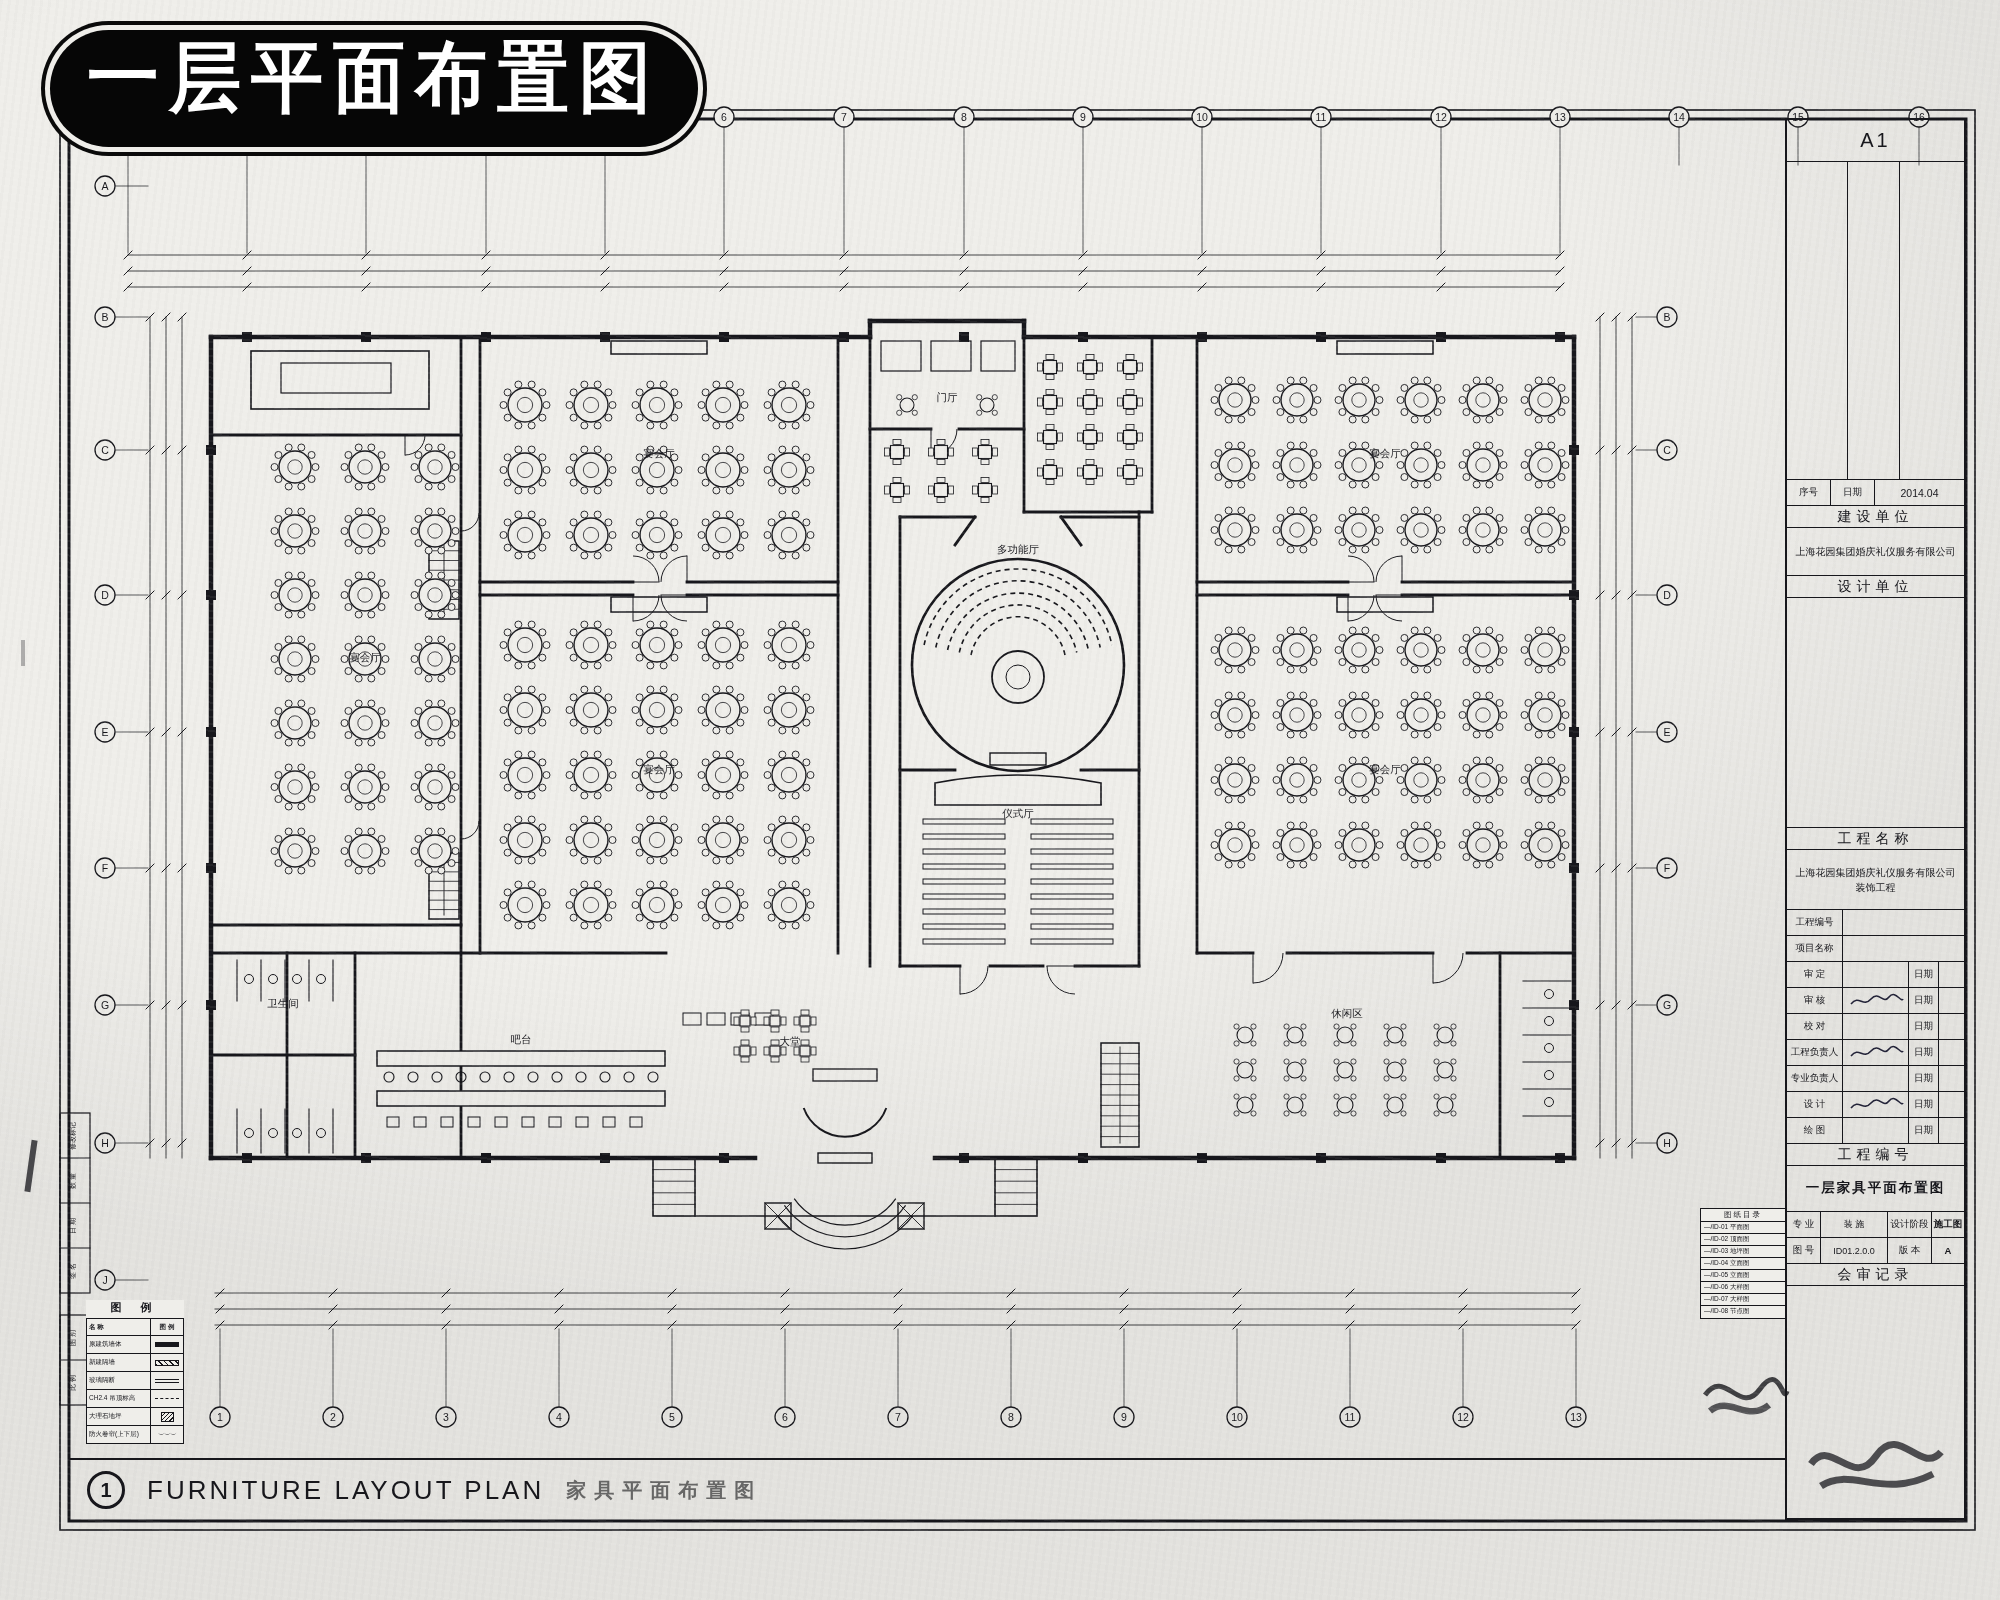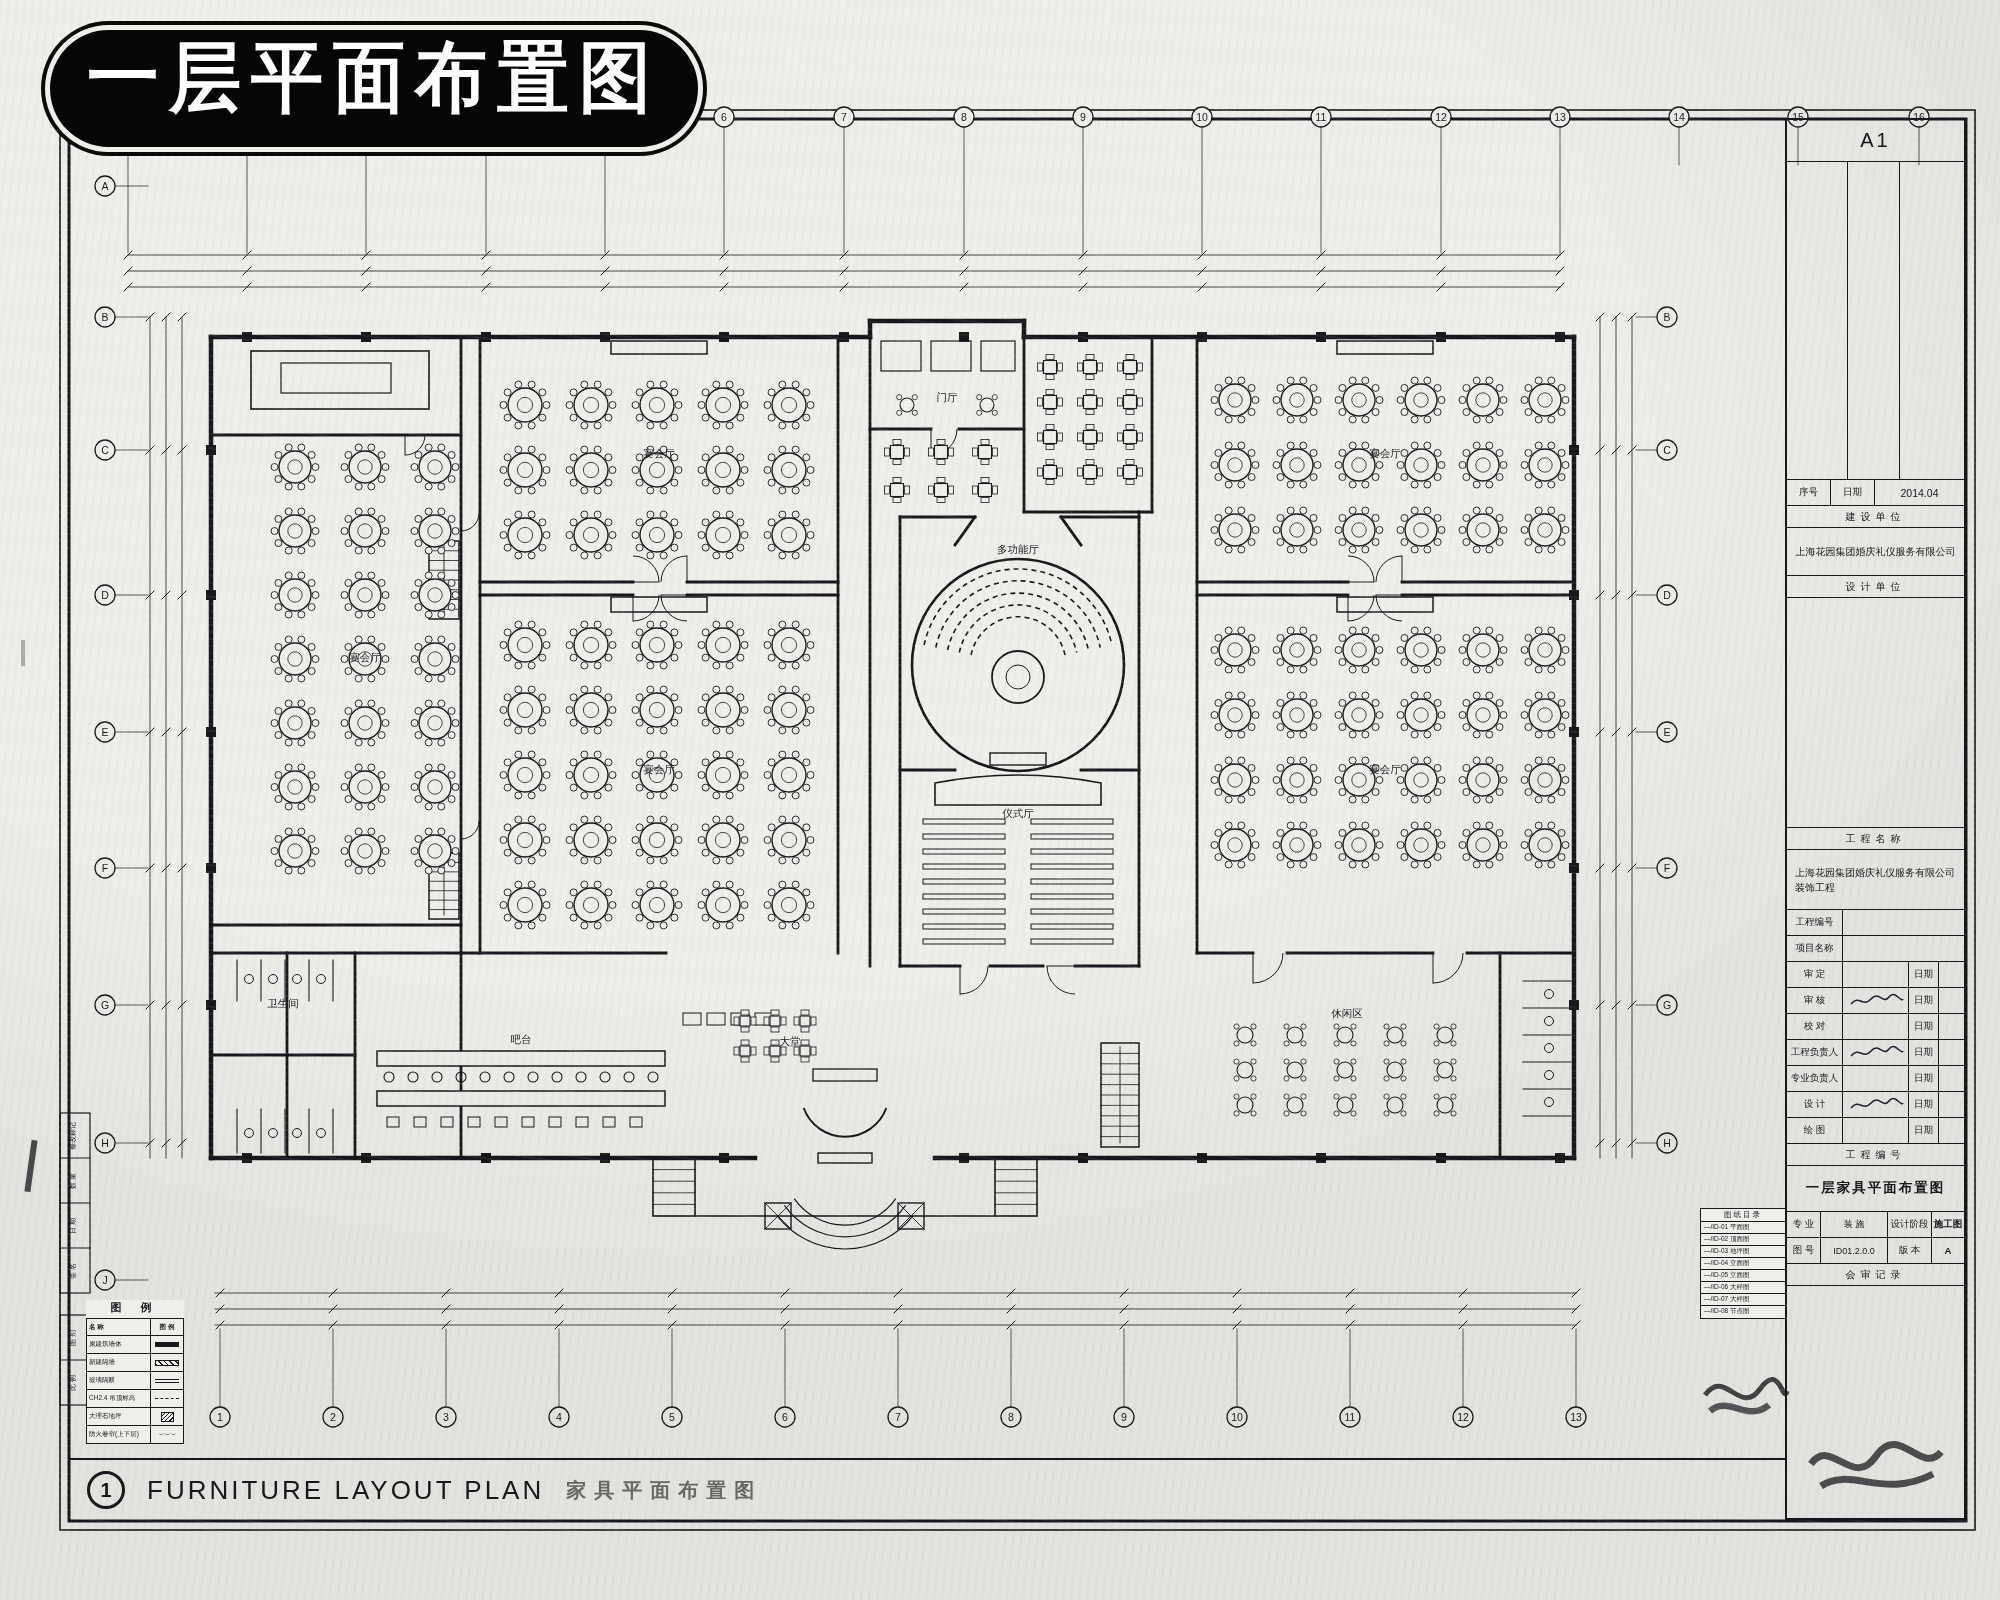--- a/index.html
+++ b/index.html
@@ -22,22 +22,22 @@
     border:2.5px solid #17171c;display:flex;flex-direction:column;z-index:10;font-size:10px}
   #title-block .bb{border-bottom:1.2px solid #17171c}
   .tb-a1{height:42px;display:flex;align-items:center;justify-content:center;font-size:20px;letter-spacing:3px}
   .tb-strip{height:318px;position:relative}
   .tb-strip i{position:absolute;top:0;bottom:0;width:1.2px;background:#17171c}
   .tb-strip i:first-child{left:60px}.tb-strip i:last-child{left:112px}
   .tb-kv{display:flex;height:26px;align-items:stretch}
   .tb-kv .lbl{flex:0 0 44px;border-right:1.2px solid #17171c;display:flex;align-items:center;justify-content:center;font-size:9.5px}
   .tb-kv .lbl.w56{flex-basis:56px}
   .tb-kv .val{flex:1;display:flex;align-items:center;justify-content:center;font-size:10.5px}
-  .tb-label{height:22px;display:flex;align-items:center;justify-content:center;font-size:10px;letter-spacing:5px}
-  .tb-value{display:flex;align-items:center;justify-content:center;padding:3px 8px;font-size:10px;line-height:1.5}
+  .tb-label{height:22px;display:flex;align-items:center;justify-content:center;font-size:14px;letter-spacing:5px}
+  .tb-value{display:flex;align-items:center;justify-content:center;text-align:center;padding:3px 8px;font-size:10px;line-height:1.5}
   .v48{height:48px}.v230{height:230px}.v60{height:60px}
   .v46{height:46px;font-size:13.5px;font-weight:bold;letter-spacing:2px}
   .tb-sig{display:flex;height:26px;font-size:9.5px}
   .tb-sig .lbl{flex:0 0 56px;border-right:1.2px solid #17171c;display:flex;align-items:center;justify-content:center}
   .tb-sig .sig{flex:1;position:relative;display:flex;align-items:center;justify-content:center}
   .tb-sig .dlbl{flex:0 0 30px;border-left:1.2px solid #17171c;display:flex;align-items:center;justify-content:center}
   .tb-sig .dval{flex:0 0 26px;border-left:1.2px solid #17171c}
   .tb-kv4{display:flex;height:26px;font-size:9.5px}
   .tb-kv4 span{display:flex;align-items:center;justify-content:center;border-right:1.2px solid #17171c}
   .tb-kv4 .l1{flex:0 0 34px}.tb-kv4 .v1{flex:1;font-size:9px}.tb-kv4 .l2{flex:0 0 44px}

